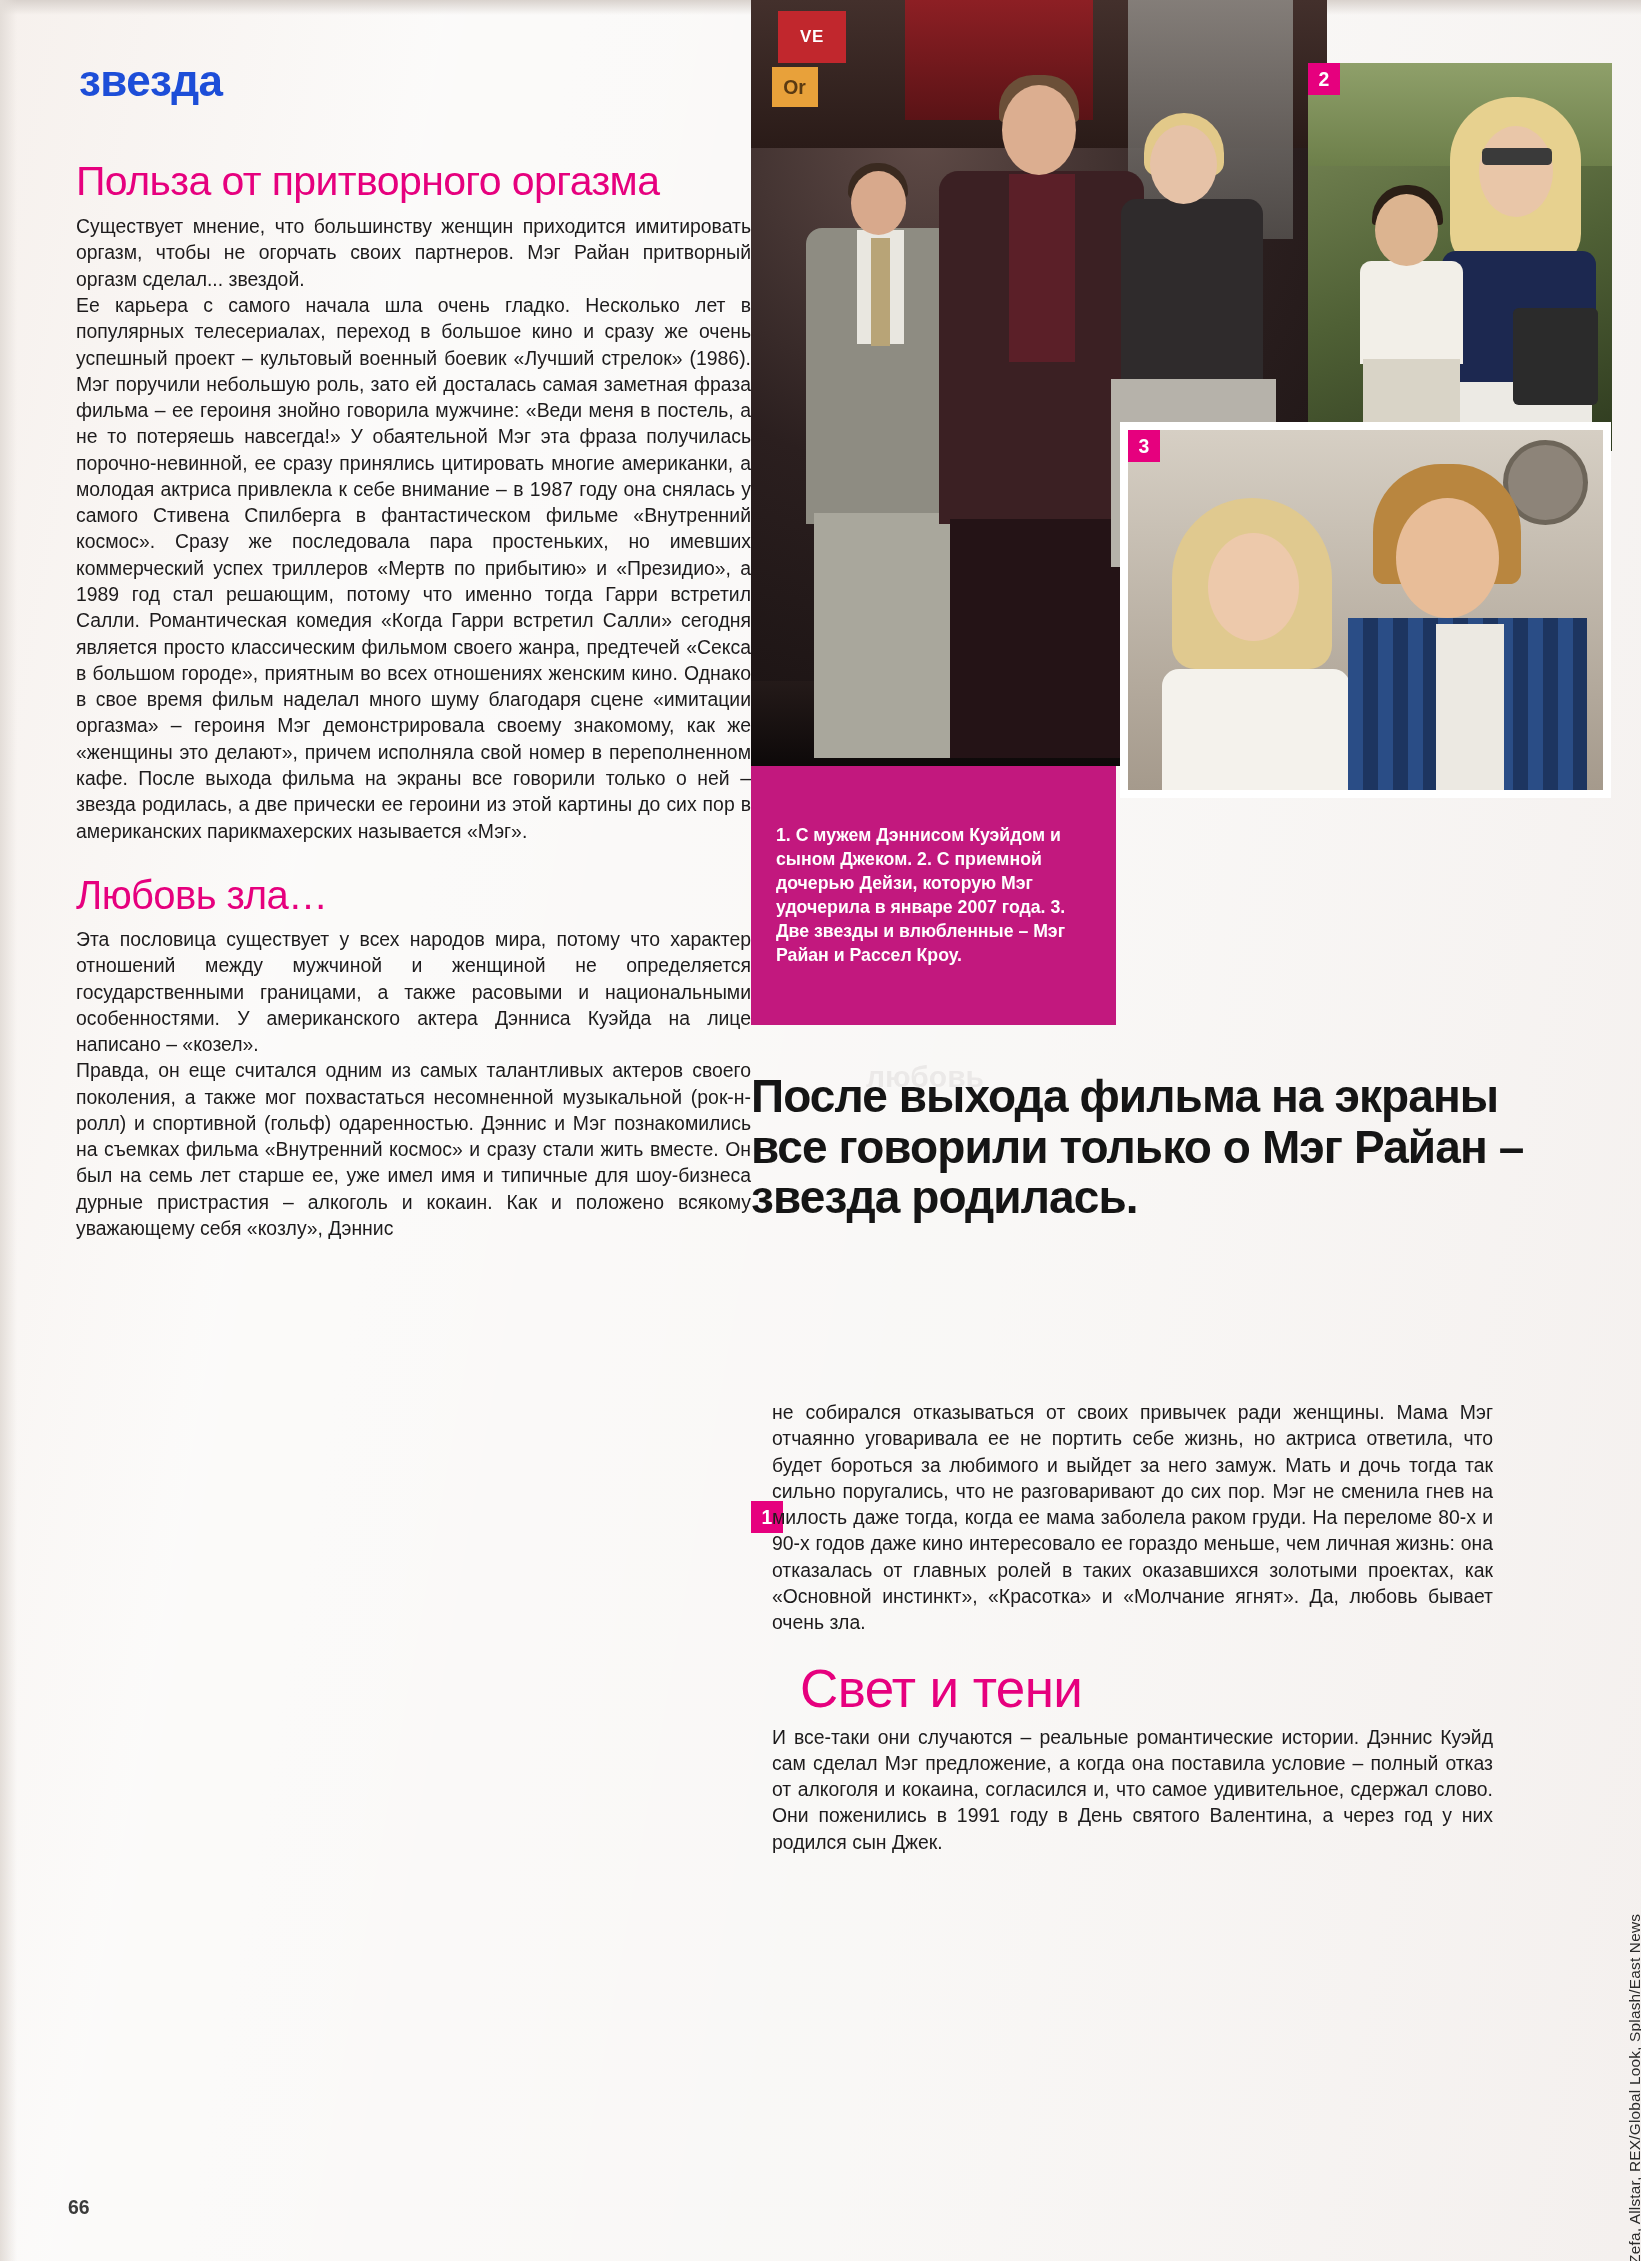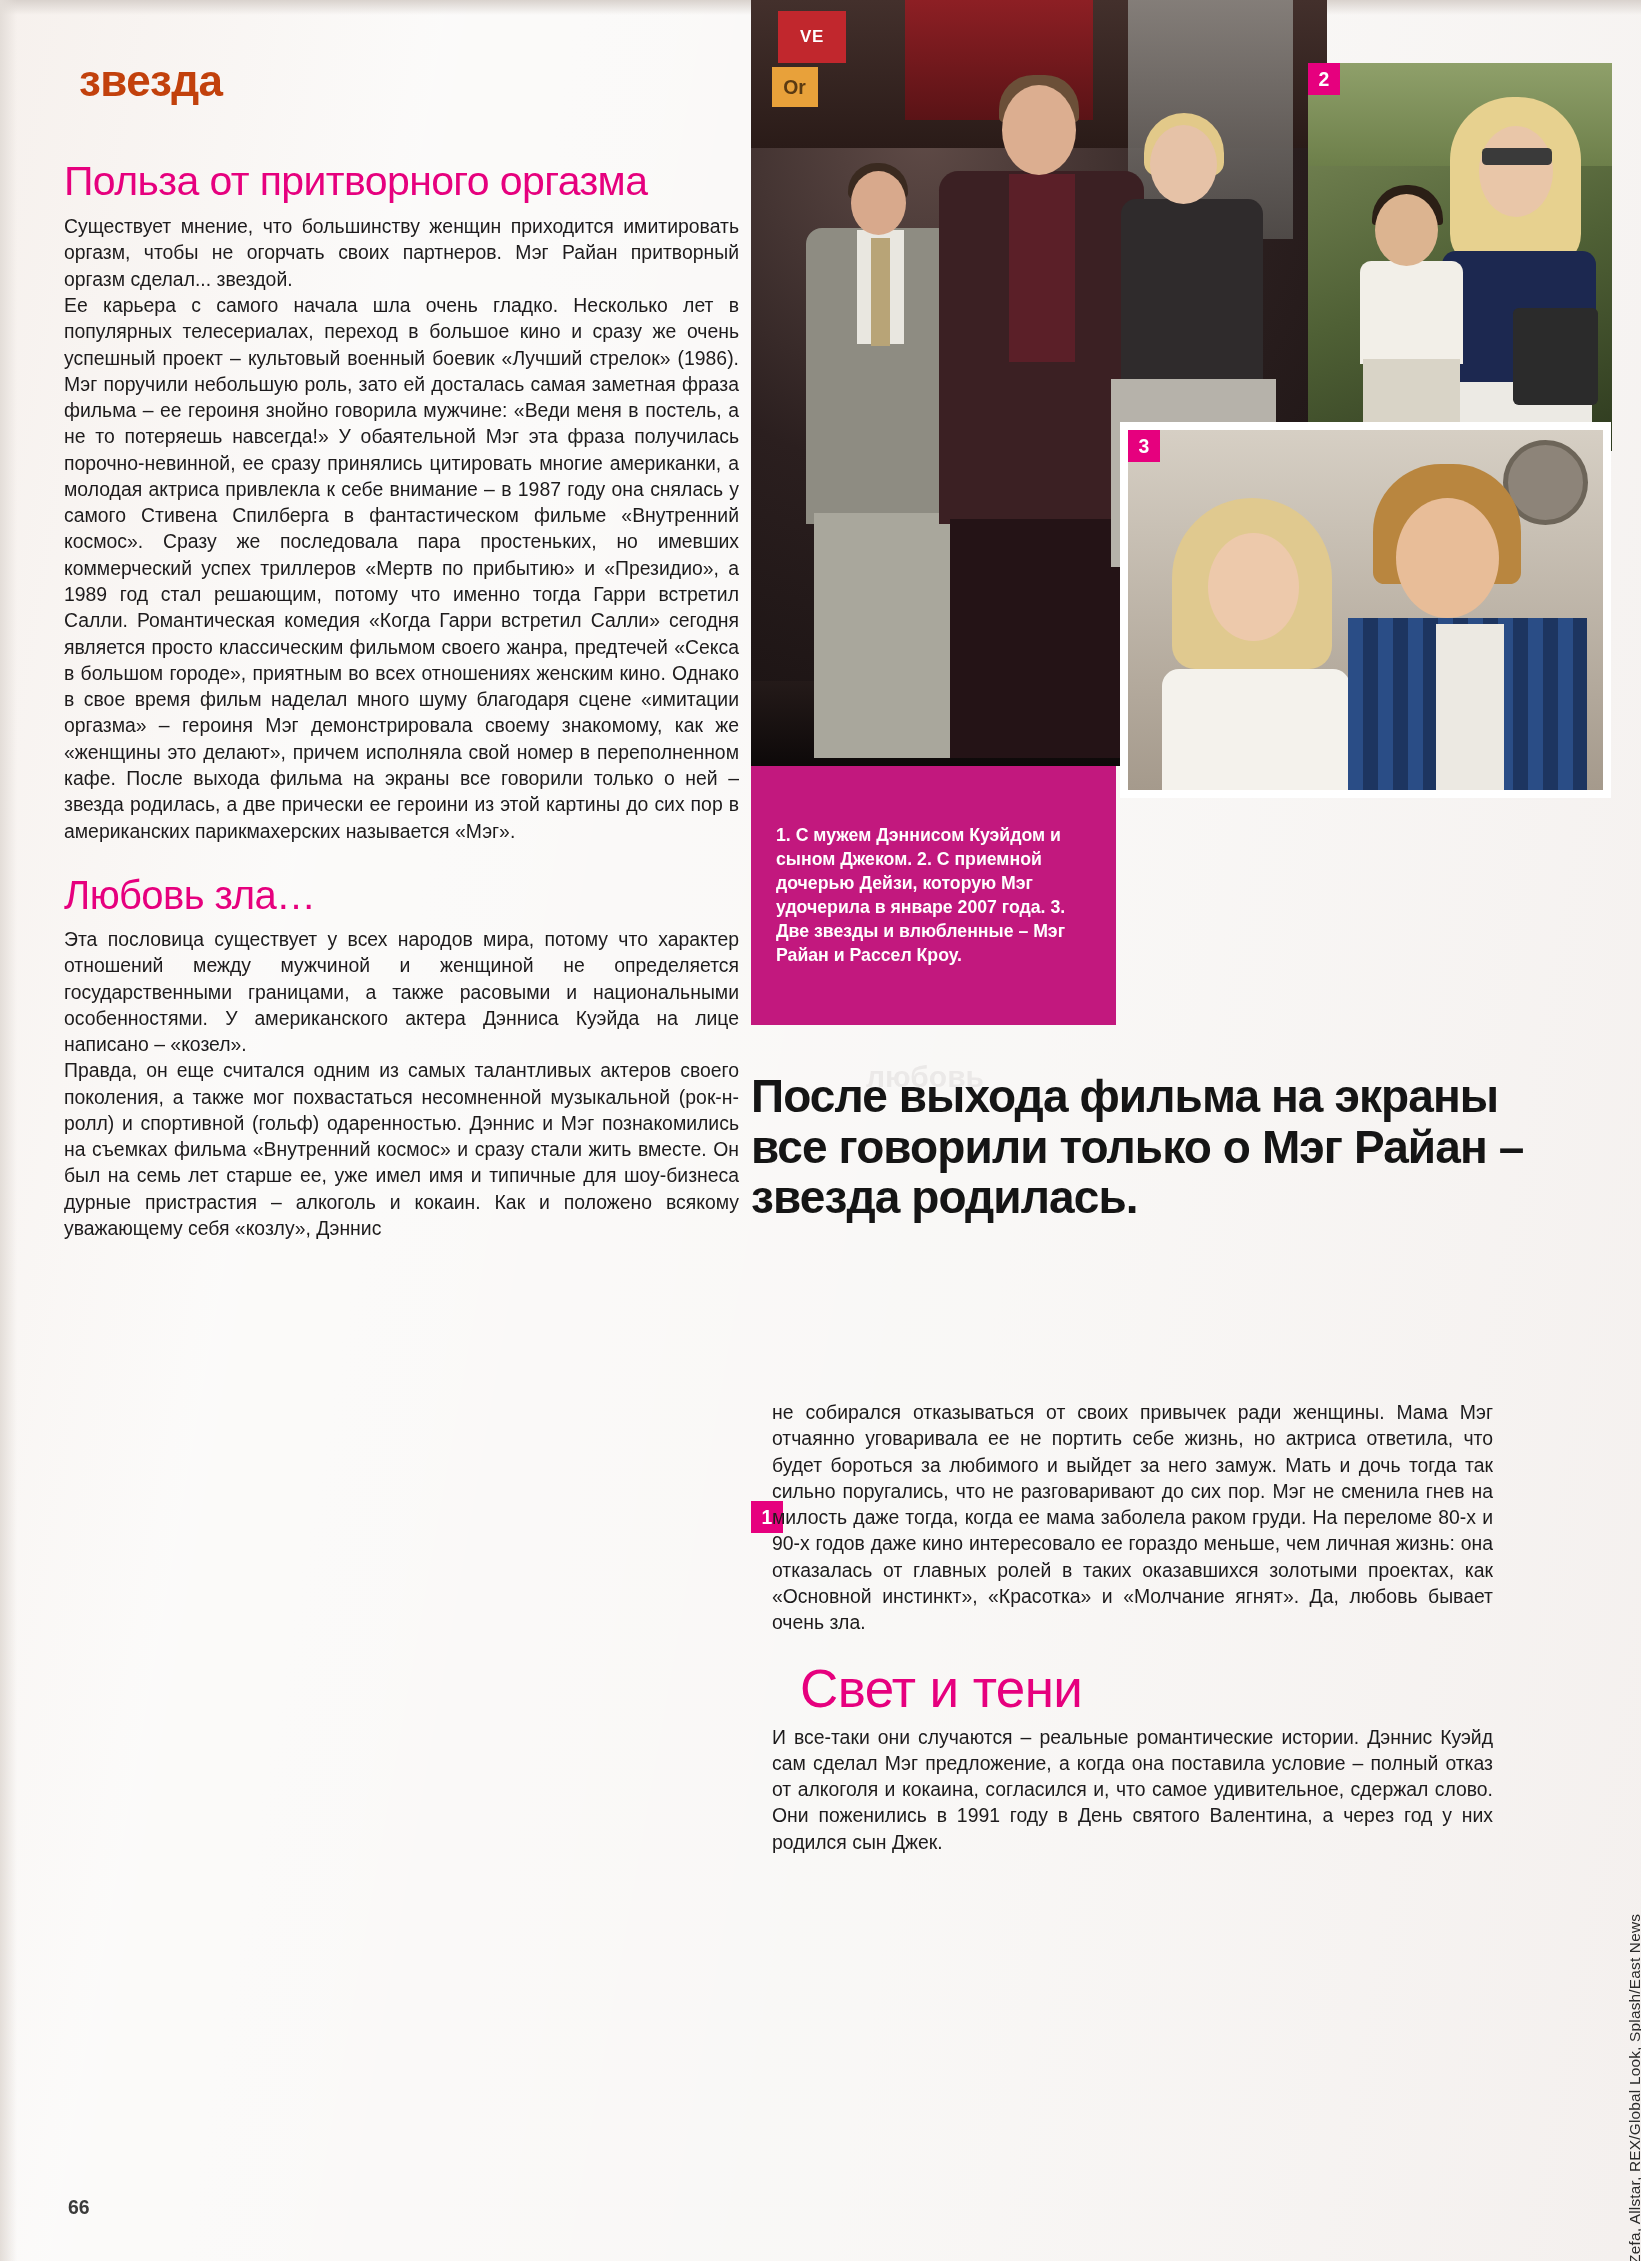--- a/index.html
+++ b/index.html
@@ -42,27 +42,27 @@
   }
 
   
   .section-label {
     position: absolute;
     left: 79px;
     top: 56px;
     font-size: 44px;
     font-weight: bold;
     letter-spacing: -0.6px;
-    color: #c2410c;
+    color: #1d4ed8;
   }
 
   
   .col-left {
     position: absolute;
-    left: 64px;
+    left: 76px;
     top: 161px;
     width: 675px;
   }
   .headline-pink {
     color: #e6007e;
     font-size: 41px;
     font-weight: normal;
     line-height: 1.02;
     margin: 0 0 10.3px 0;
     letter-spacing: -0.6px;

